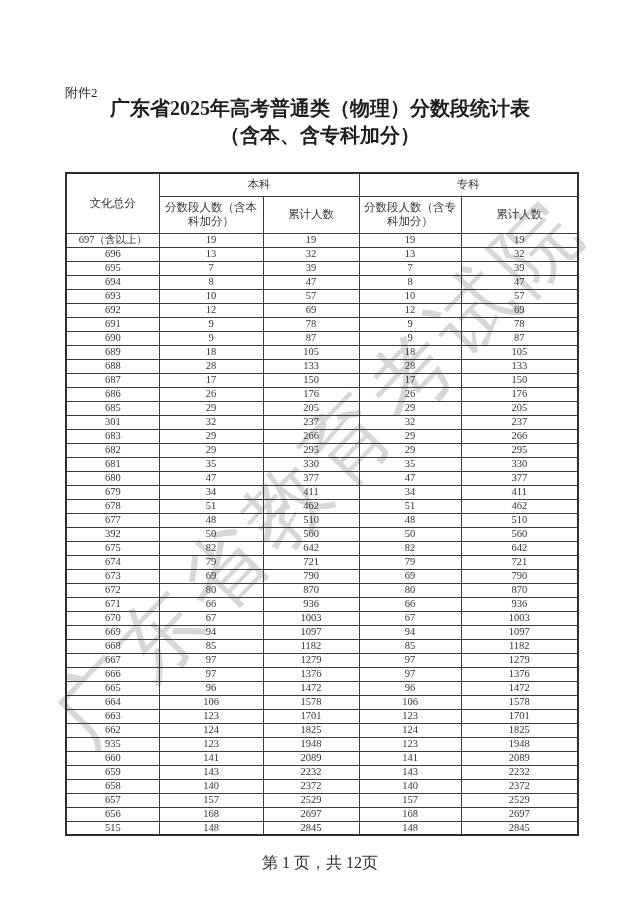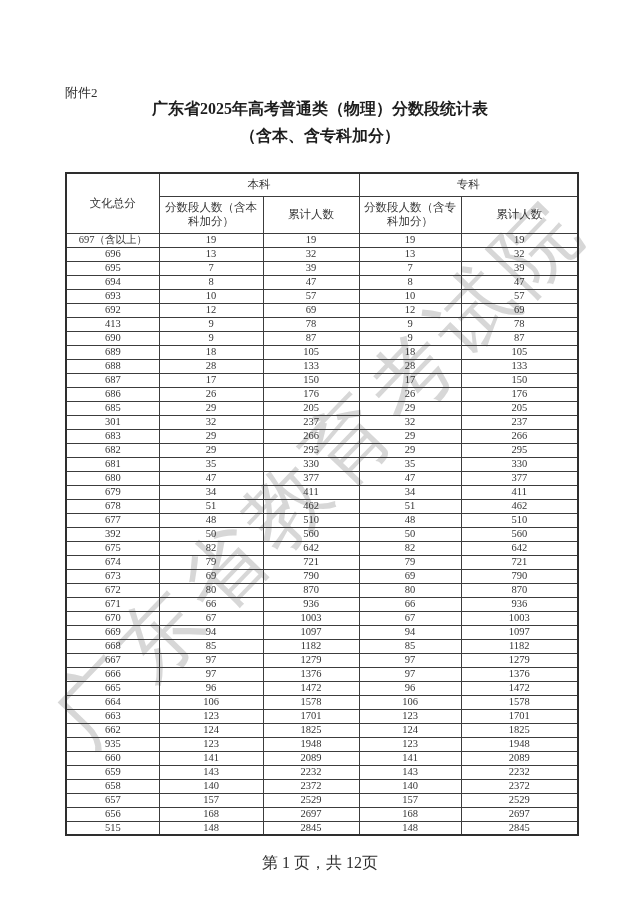--- a/index.html
+++ b/index.html
@@ -30,21 +30,21 @@
   }
   .attachment {
     position: absolute; left: 65px; top: 60px;
     font-size: 13px; color: #2f2f2f;
     z-index: 2;
     margin-top: 24px;
   }
   .title {
     position: absolute; left: 0; top: 95px; width: 640px;
     text-align: center;
-    font-size: 16px; font-weight: bold; color: #1d1d1d;
+    font-size: 20px; font-weight: bold; color: #1d1d1d;
     line-height: 27px;
     z-index: 2;
   }
   table.score-table {
     position: absolute; left: 65px; top: 172px;
     width: 512px;
     border-collapse: collapse;
     table-layout: fixed;
     z-index: 2;
     background: transparent;
@@ -152,21 +152,21 @@
           <td>57</td>
         </tr>
         <tr>
           <td>692</td>
           <td>12</td>
           <td>69</td>
           <td>12</td>
           <td>69</td>
         </tr>
         <tr>
-          <td>413</td>
+          <td>691</td>
           <td>9</td>
           <td>78</td>
           <td>9</td>
           <td>78</td>
         </tr>
         <tr>
           <td>690</td>
           <td>9</td>
           <td>87</td>
           <td>9</td>

